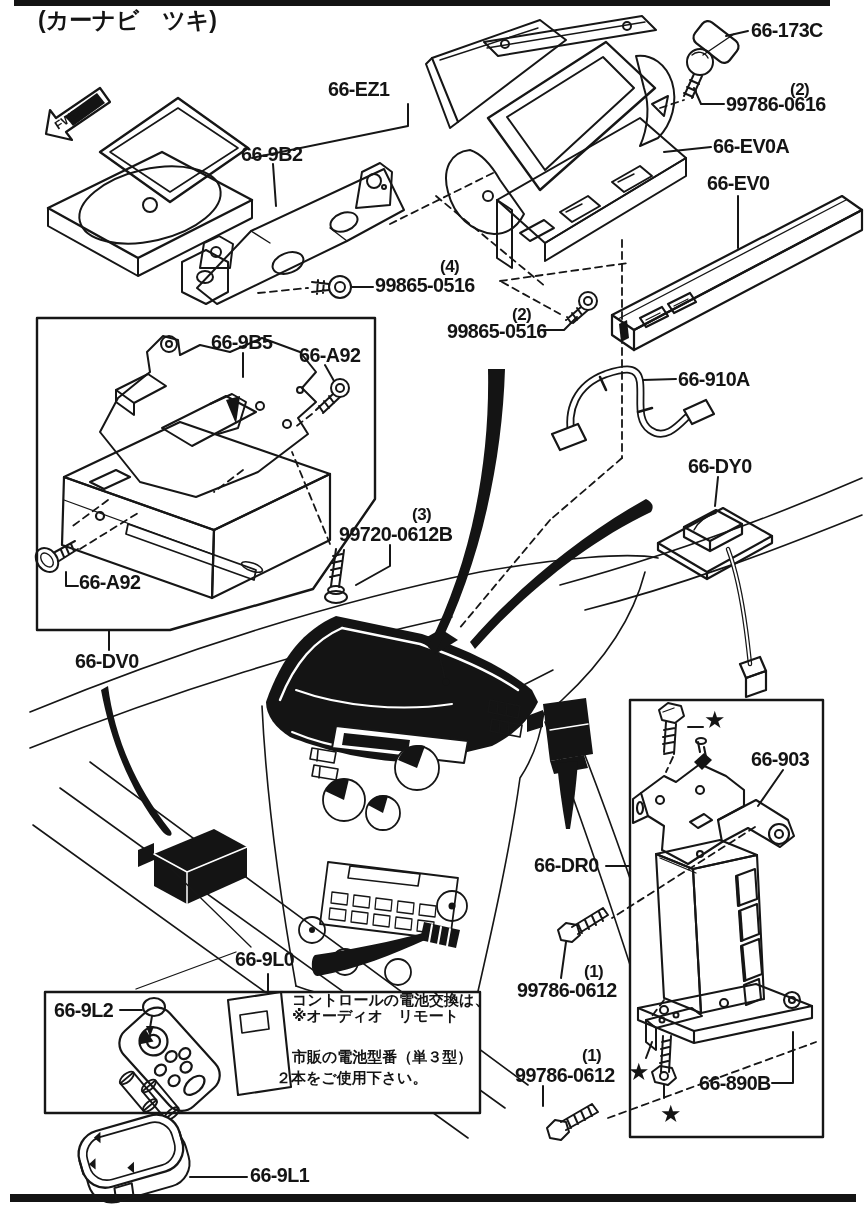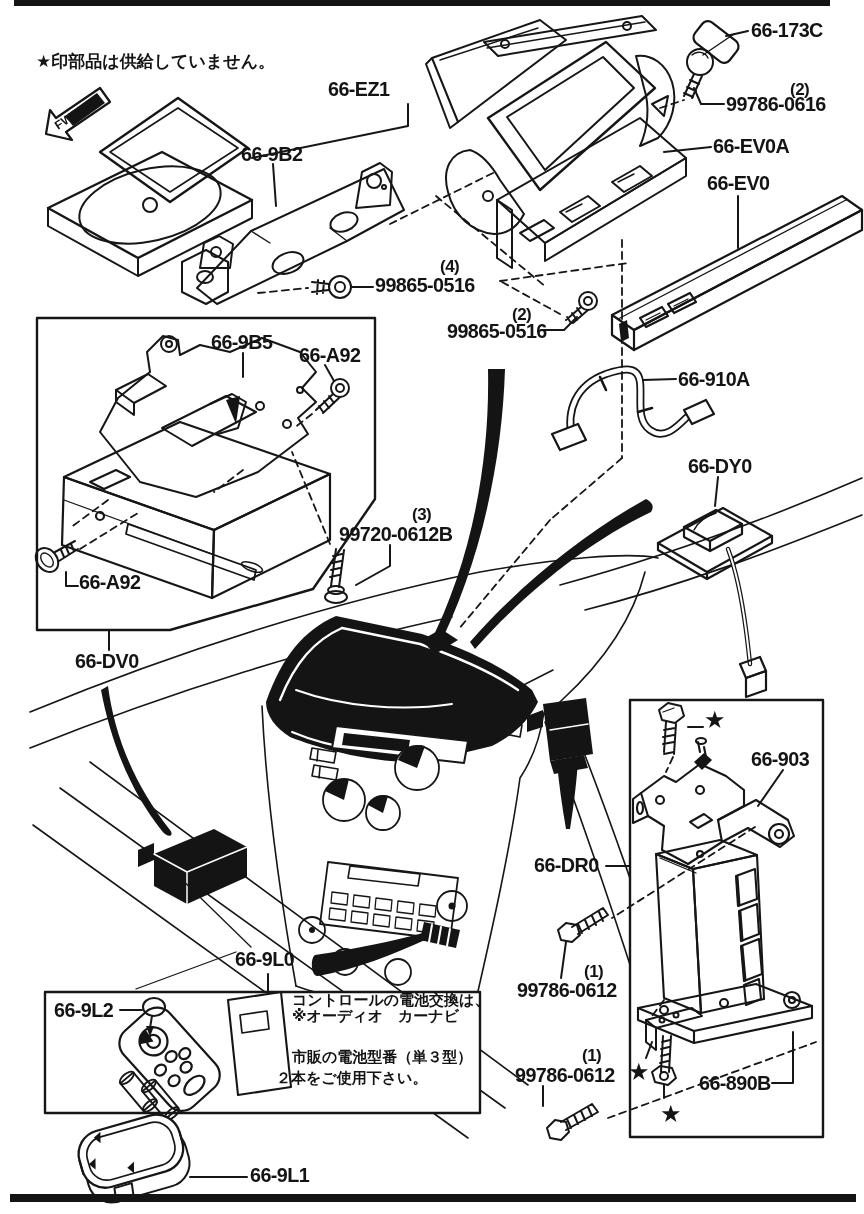--- a/index.html
+++ b/index.html
@@ -453,21 +453,21 @@
     <path d="M 673,757 L 666,772"></path>
     <path d="M 755,827 L 612,918"></path>
     <path d="M 608,1118 L 816,1042"></path>
     <path d="M 664,1000 L 652,1016"></path>
   </g>
 
   <text class="fwdtxt" x="58" y="130" transform="rotate(-33 58 130)" stroke="none">FWD</text>
 </g>
 </svg>
 
-<div class="hdr2" style="left:36px;top:52px">★印部品は供給していません。</div>
+<div class="hdr1" style="left:38px;top:8px">(カーナビ　ツキ)</div>
 
 <div class="lab" style="left:328px;top:78px">66-EZ1</div>
 <div class="lab" style="left:241px;top:143px">66-9B2</div>
 <div class="qty" style="left:440px;top:258px">(4)</div>
 <div class="lab" style="left:375px;top:274px">99865-0516</div>
 <div class="lab" style="left:751px;top:19px">66-173C</div>
 <div class="qty" style="left:790px;top:81px">(2)</div>
 <div class="lab" style="left:726px;top:93px">99786-0616</div>
 <div class="lab" style="left:713px;top:135px">66-EV0A</div>
 <div class="lab" style="left:707px;top:172px">66-EV0</div>
@@ -489,18 +489,18 @@
 <div class="lab" style="left:515px;top:1064px">99786-0612</div>
 <div class="lab" style="left:699px;top:1072px">66-890B</div>
 <div class="lab" style="left:235px;top:948px">66-9L0</div>
 <div class="lab" style="left:54px;top:999px">66-9L2</div>
 <div class="lab" style="left:250px;top:1164px">66-9L1</div>
 
 <div class="star" style="left:704px;top:708px">★</div>
 <div class="star" style="left:628px;top:1060px">★</div>
 <div class="star" style="left:660px;top:1102px">★</div>
 
-<div class="jnote" style="left:292px;top:1006px">※オーディオ　カーナビ</div>
+<div class="jnote" style="left:292px;top:1006px">※オーディオ　リモート</div>
 <div class="jnote" style="left:292px;top:990px">コントロールの電池交換は、</div>
 <div class="jnote" style="left:292px;top:1047px">市販の電池型番（単３型）</div>
 <div class="jnote" style="left:276px;top:1068px">２本をご使用下さい。</div>
 
 </div>
 
 </body></html>

